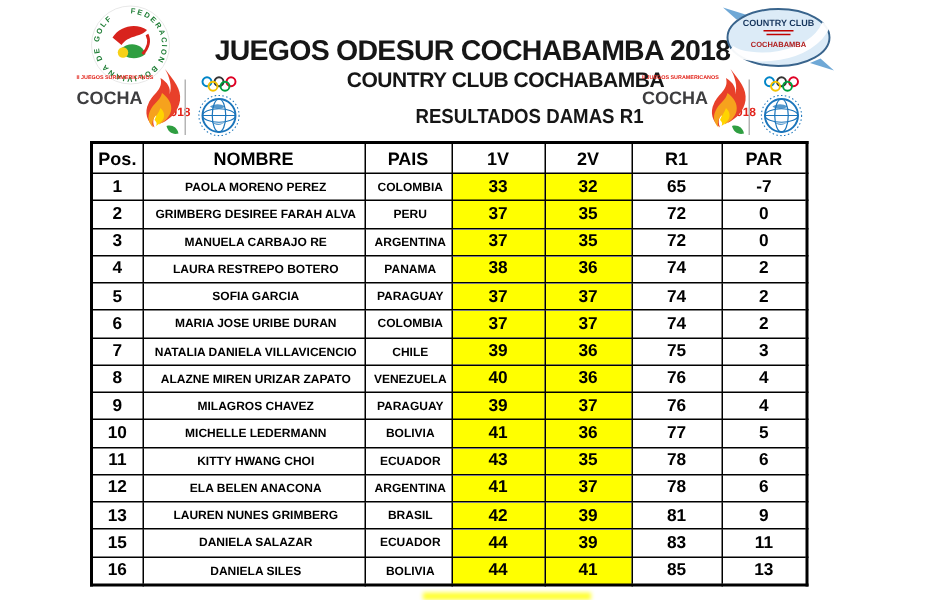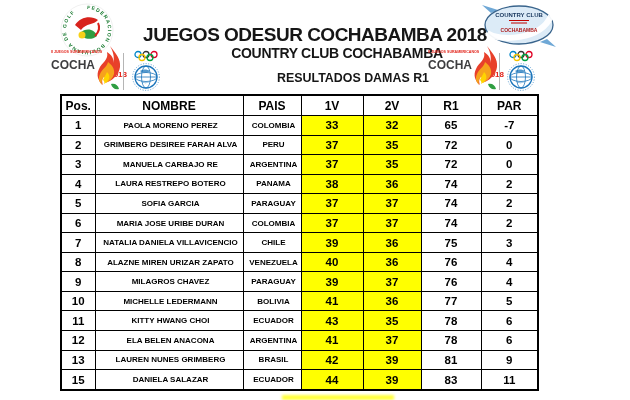--- a/index.html
+++ b/index.html
@@ -288,18 +288,27 @@
         </tr>
         <tr>
           <td class="col-pos">15</td>
           <td class="col-nombre">DANIELA SALAZAR</td>
           <td class="col-pais">ECUADOR</td>
           <td class="col-v1">44</td>
           <td class="col-v2">39</td>
           <td class="col-r1">83</td>
           <td class="col-par">11</td>
         </tr>
+        <tr>
+          <td class="col-pos">16</td>
+          <td class="col-nombre">DANIELA SILES</td>
+          <td class="col-pais">BOLIVIA</td>
+          <td class="col-v1">44</td>
+          <td class="col-v2">41</td>
+          <td class="col-r1">85</td>
+          <td class="col-par">13</td>
+        </tr>
       </tbody>
   </table>
 
   <div class="abs cutoff"></div>
 
 </div>
 
 </body></html>

